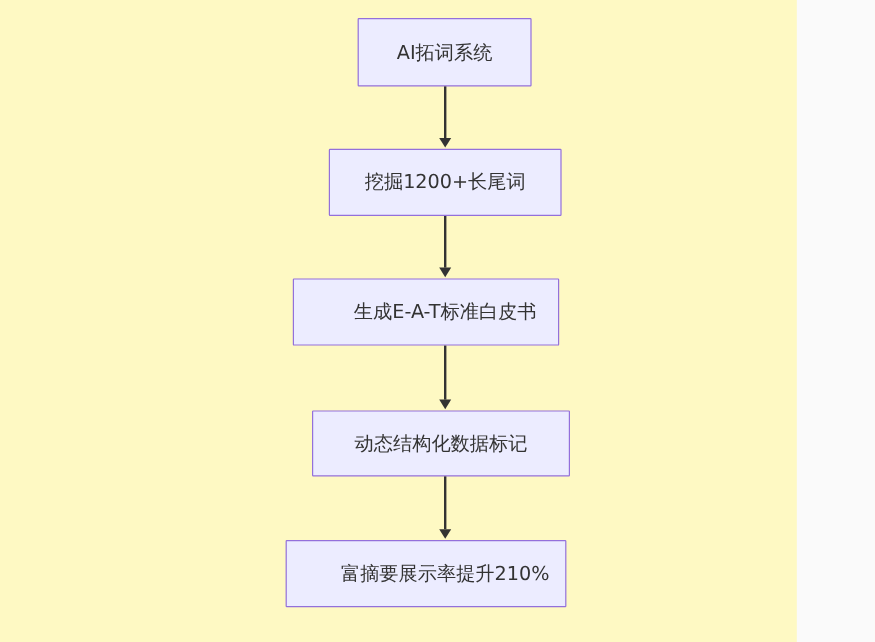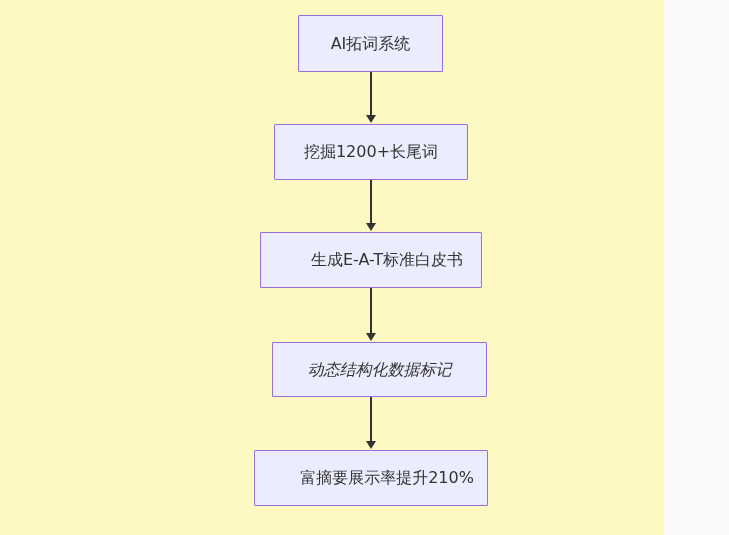--- a/index.html
+++ b/index.html
@@ -25,23 +25,23 @@
     align-items: center;
     justify-content: center;
     color: #333333;
     font-size: 16px;
     line-height: 1.2;
     white-space: nowrap;
     text-align: center;
   }
   .node-1 { left: 298px; top: 15px;  width: 145px; height: 57px; }
   .node-2 { left: 274px; top: 124px; width: 194px; height: 56px; justify-content: center; }
-  .node-3 { left: 260px; top: 232px; width: 222px; height: 56px; padding-left: 32px; }
-  .node-4 { left: 272px; top: 342px; width: 215px; height: 55px; font-style: italic; }
-  .node-5 { left: 254px; top: 450px; width: 234px; height: 56px; padding-left: 32px; }
+  .node-3 { left: 244px; top: 232px; width: 222px; height: 56px; padding-left: 32px; }
+  .node-4 { left: 260px; top: 342px; width: 215px; height: 55px; }
+  .node-5 { left: 238px; top: 450px; width: 234px; height: 56px; padding-left: 32px; }
 
   .edge-line {
     position: absolute;
     left: 370px;
     width: 2px;
     background: #333333;
   }
   .edge-line-1 { top: 72px;  height: 43px; }
   .edge-line-2 { top: 180px; height: 43px; }
   .edge-line-3 { top: 288px; height: 45px; }

